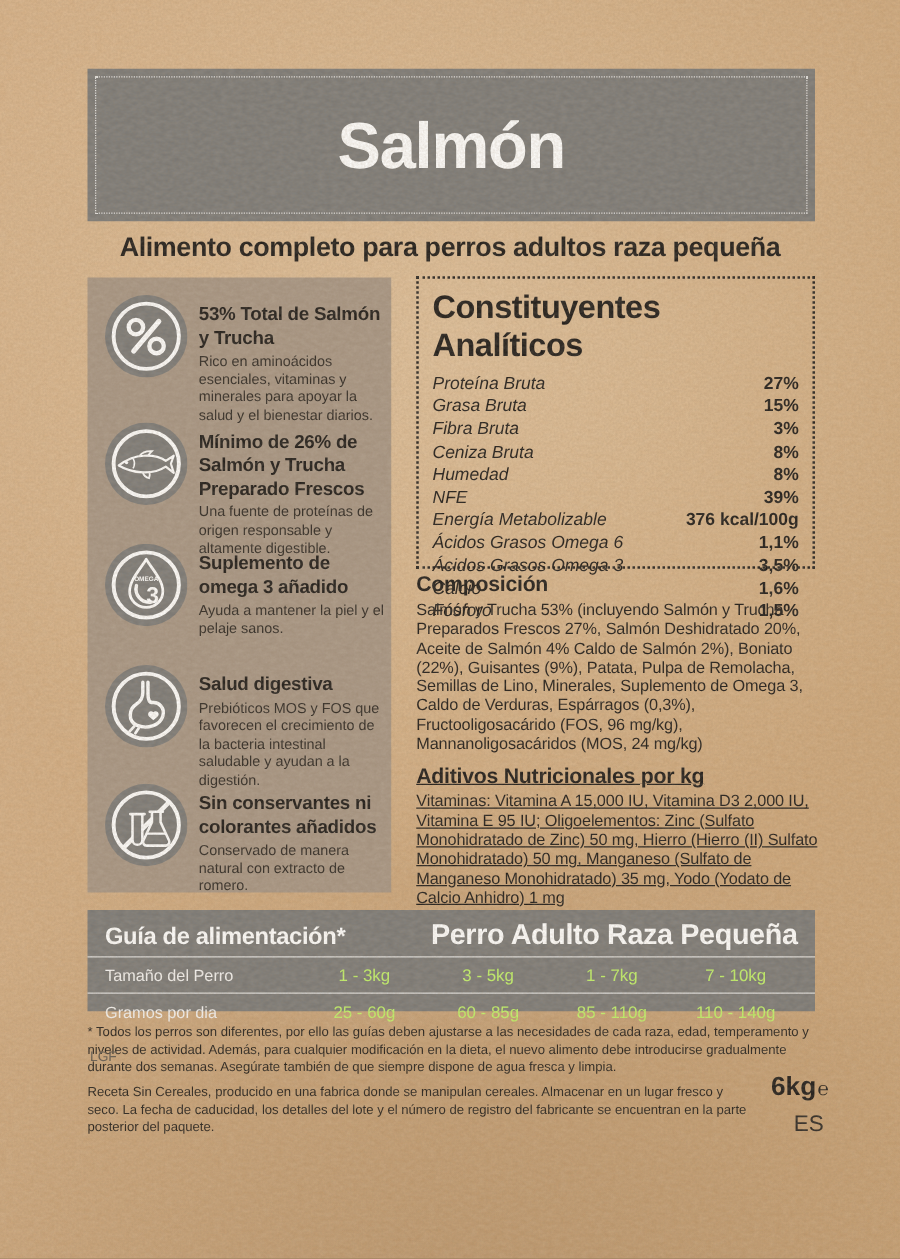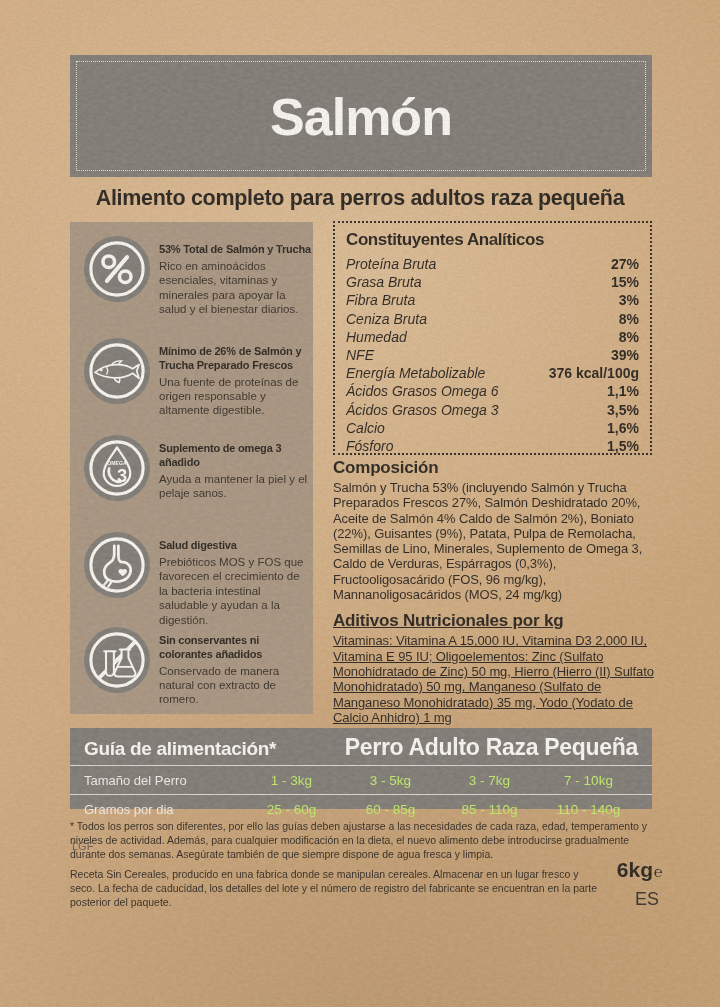--- a/index.html
+++ b/index.html
@@ -43,30 +43,30 @@
 
   
   .features-panel{
     position:absolute;left:70px;top:222px;width:243px;height:492px;
     background:#a49280;z-index:2;
   }
   .feature{position:absolute;left:14px;right:2px;display:flex;gap:9px;}
   .feature-icon{width:66px;height:66px;flex:0 0 66px;}
   .feature-icon svg{width:100%;height:100%;display:block;}
   .feature-text{flex:1;margin-top:7px;}
-  .feature-title{font-size:11px;font-weight:bold;line-height:1.25;letter-spacing:-0.2px;}
+  .feature-title{font-size:15px;font-weight:bold;line-height:1.25;letter-spacing:-0.2px;}
   .feature-body{font-size:11.5px;line-height:1.26;margin-top:2px;color:#26211c;}
 
   
   .analytical-box{
     position:absolute;left:333px;top:221px;width:319px;height:234px;
     border:2px dotted #1c1a18;box-sizing:border-box;z-index:2;
     padding:7px 11px 0 11px;
   }
-  .analytical-title{font-size:17px;font-weight:bold;letter-spacing:-0.4px;margin-bottom:5px;}
+  .analytical-title{font-size:26px;font-weight:bold;letter-spacing:-0.4px;margin-bottom:5px;}
   .an-row{display:flex;justify-content:space-between;align-items:baseline;line-height:18.2px;}
   .an-label{font-size:14px;font-style:italic;}
   .an-value{font-size:14px;font-weight:bold;}
 
   
   .right-text{position:absolute;left:333px;top:458px;width:323px;z-index:2;}
   .section-heading{font-size:17px;font-weight:bold;letter-spacing:-0.2px;margin:0 0 2px 0;}
   .section-body{font-size:13px;line-height:15.3px;margin:0;letter-spacing:-0.1px;}
   .section + .section{margin-top:9px;text-decoration:underline;}
 
@@ -255,21 +255,21 @@
   <div class="feeding-table">
     <div class="ft-title">
       <span class="ft-title-left">Guía de alimentación*</span>
       <span class="ft-title-right">Perro Adulto Raza Pequeña</span>
     </div>
     <div id="ft-rows">
         <div class="ft-row">
           <span class="ft-label">Tamaño del Perro</span>
           <span class="ft-cell">1 - 3kg</span>
           <span class="ft-cell">3 - 5kg</span>
-          <span class="ft-cell">3 - 7kg</span>
+          <span class="ft-cell">1 - 7kg</span>
           <span class="ft-cell">7 - 10kg</span>
         </div>
         <div class="ft-row">
           <span class="ft-label">Gramos por dia</span>
           <span class="ft-cell">25 - 60g</span>
           <span class="ft-cell">60 - 85g</span>
           <span class="ft-cell">85 - 110g</span>
           <span class="ft-cell">110 - 140g</span>
         </div>
       </div>

